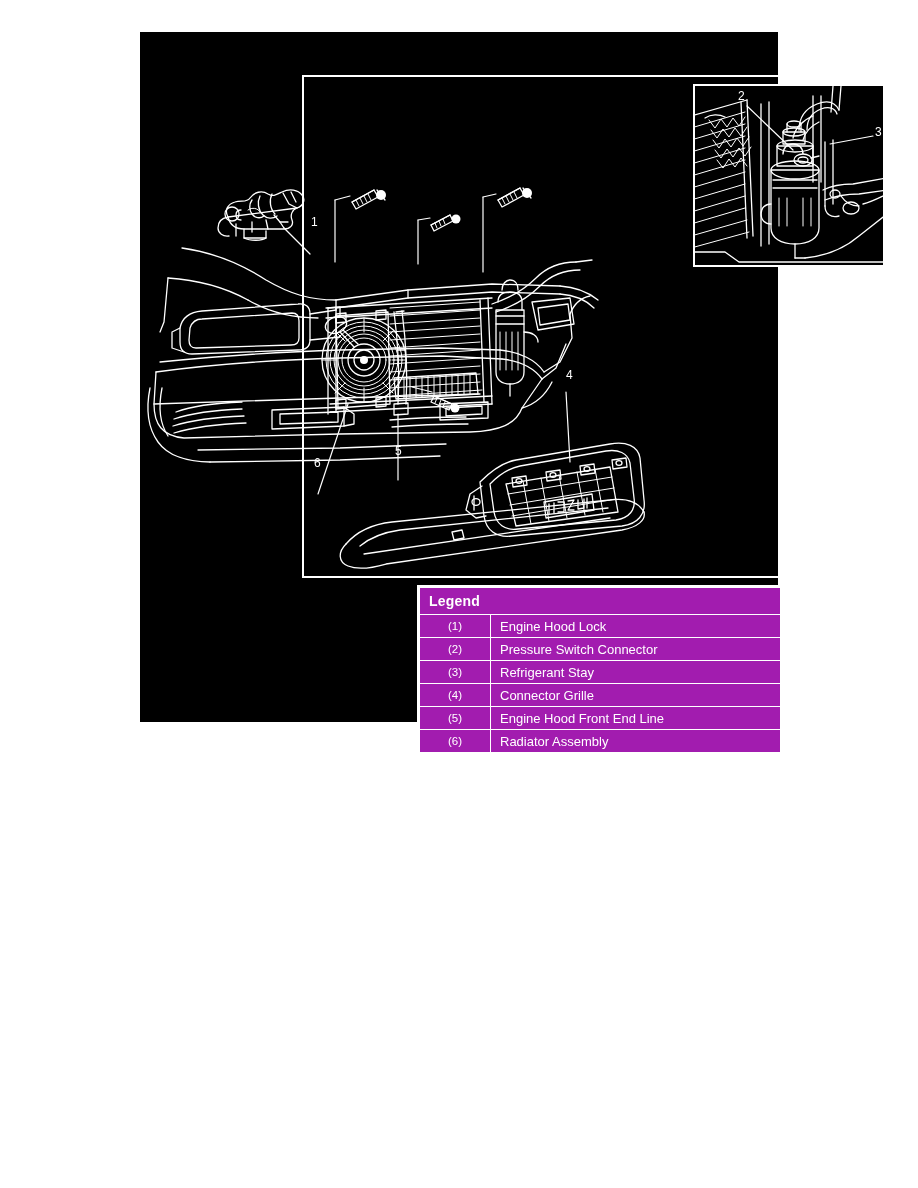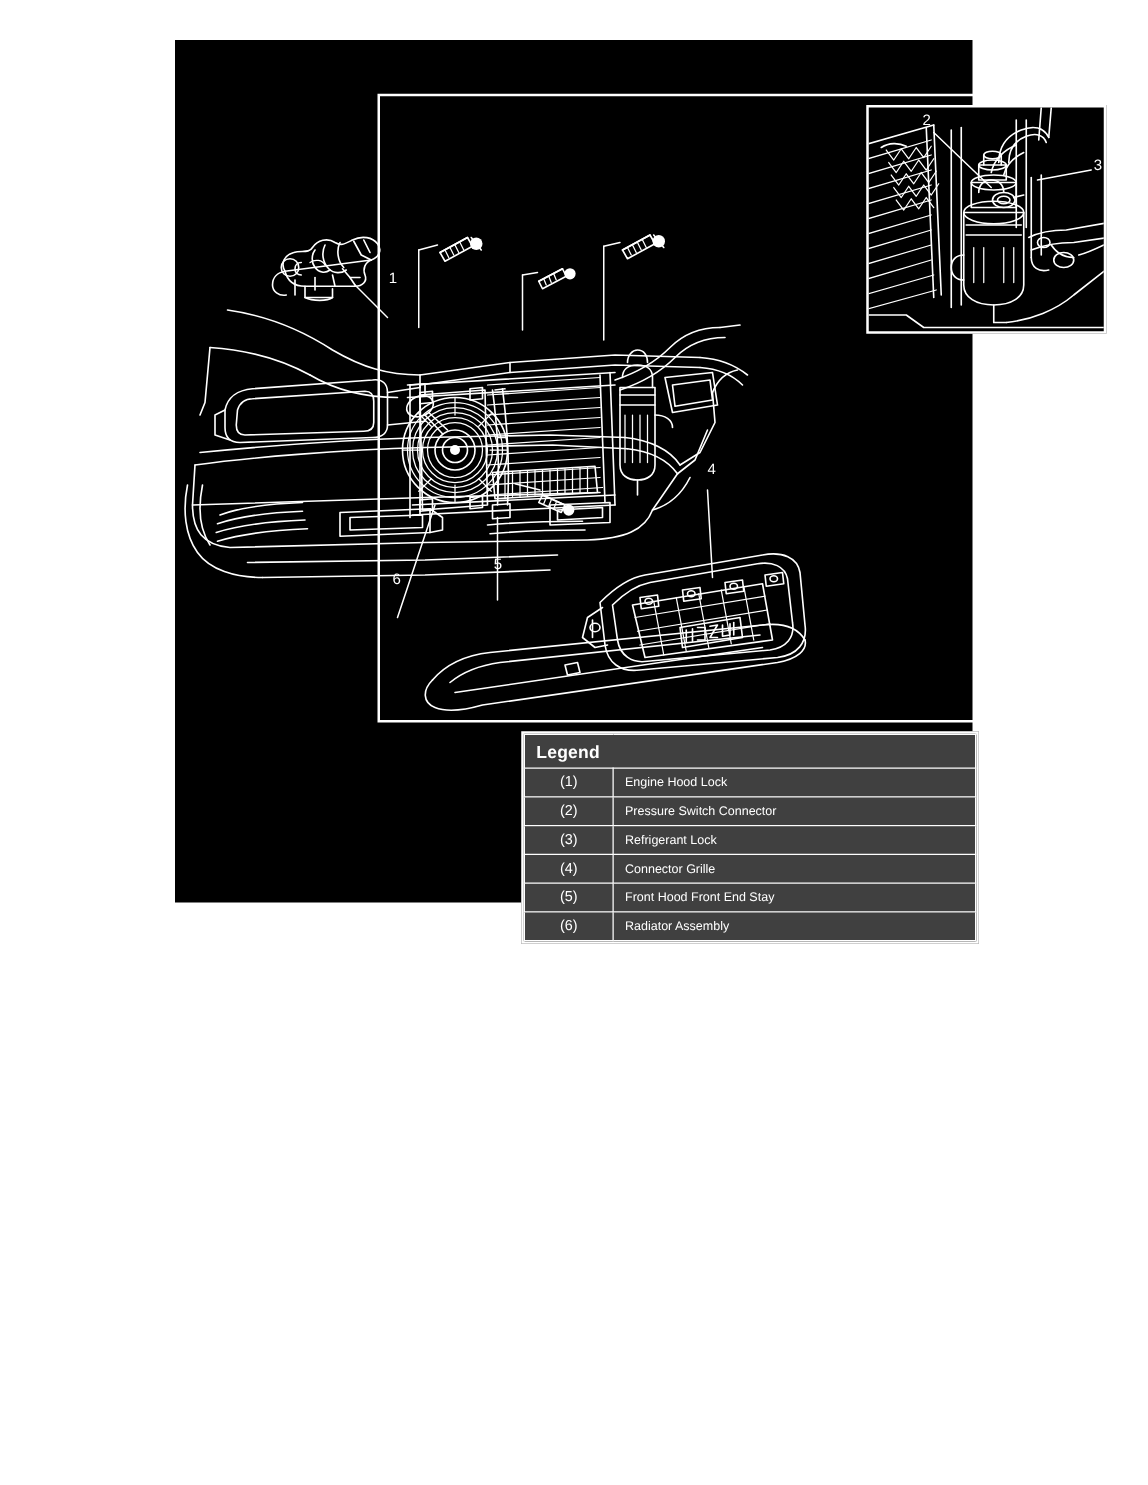--- a/index.html
+++ b/index.html
@@ -31,25 +31,25 @@
 
   .callout{position:absolute;color:#ffffff;font-size:12px;
            font-family:"Liberation Sans",sans-serif;line-height:1;}
 
   
   #legend{position:absolute;left:277px;top:553px;width:366px;
           border:2px solid #ffffff;box-sizing:border-box;
           border-collapse:collapse;color:#ffffff;background:#000;}
   #legend table{border-collapse:collapse;width:100%;}
   #legend td,#legend th{border:1px solid #ffffff;padding:0;
-          color:#ffffff;background:#404040;height:22px;vertical-align:middle;}
+          color:#ffffff;background:#a21caf;height:22px;vertical-align:middle;}
   .lg-head{font-size:14px;font-weight:bold;text-align:left;
            padding-left:9px !important;height:26px !important;letter-spacing:.2px;}
   .lg-num{width:70px;text-align:center;font-size:11.5px;}
-  .lg-txt{text-align:left;padding-left:9px !important;font-size:10px;margin-left:32px;}
+  .lg-txt{text-align:left;padding-left:9px !important;font-size:13px;margin-left:32px;}
 </style>
 </head>
 <body>
 
 <div id="plate">
 
   <div id="diagram-frame"></div>
 
   <svg style="position:absolute;left:0;top:0;width:638px;height:690px;" viewBox="0 0 638 690">
 
@@ -422,29 +422,29 @@
         <tr>
           <td class="lg-num">(1)</td>
           <td class="lg-txt">Engine Hood Lock</td>
         </tr>
         <tr>
           <td class="lg-num">(2)</td>
           <td class="lg-txt">Pressure Switch Connector</td>
         </tr>
         <tr>
           <td class="lg-num">(3)</td>
-          <td class="lg-txt">Refrigerant Lock</td>
+          <td class="lg-txt">Refrigerant Stay</td>
         </tr>
         <tr>
           <td class="lg-num">(4)</td>
           <td class="lg-txt">Connector Grille</td>
         </tr>
         <tr>
           <td class="lg-num">(5)</td>
-          <td class="lg-txt">Front Hood Front End Stay</td>
+          <td class="lg-txt">Engine Hood Front End Line</td>
         </tr>
         <tr>
           <td class="lg-num">(6)</td>
           <td class="lg-txt">Radiator Assembly</td>
         </tr>
       </tbody>
     </table>
   </div>
 
 </div>

